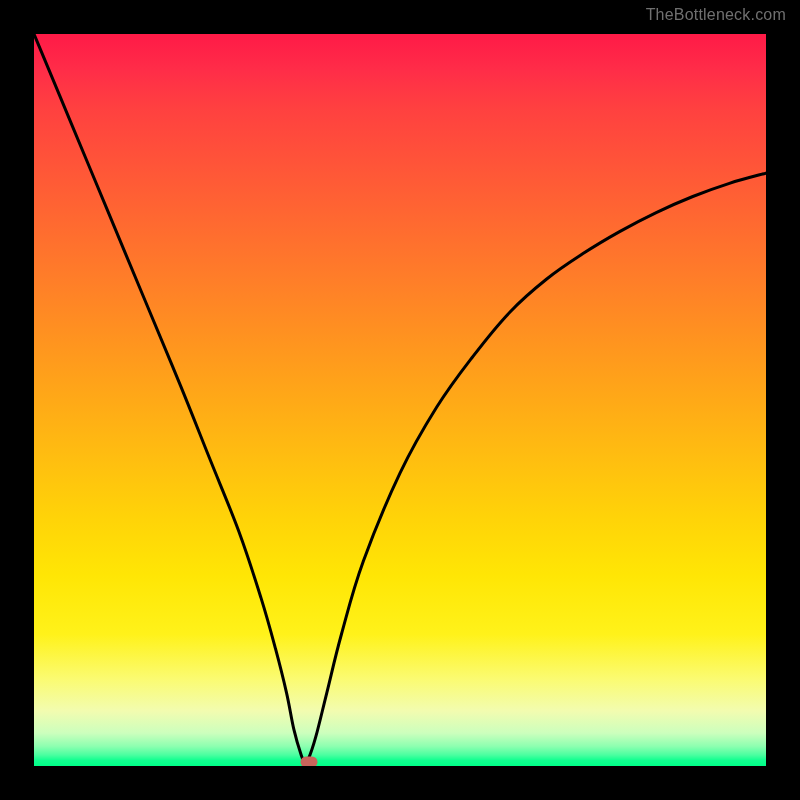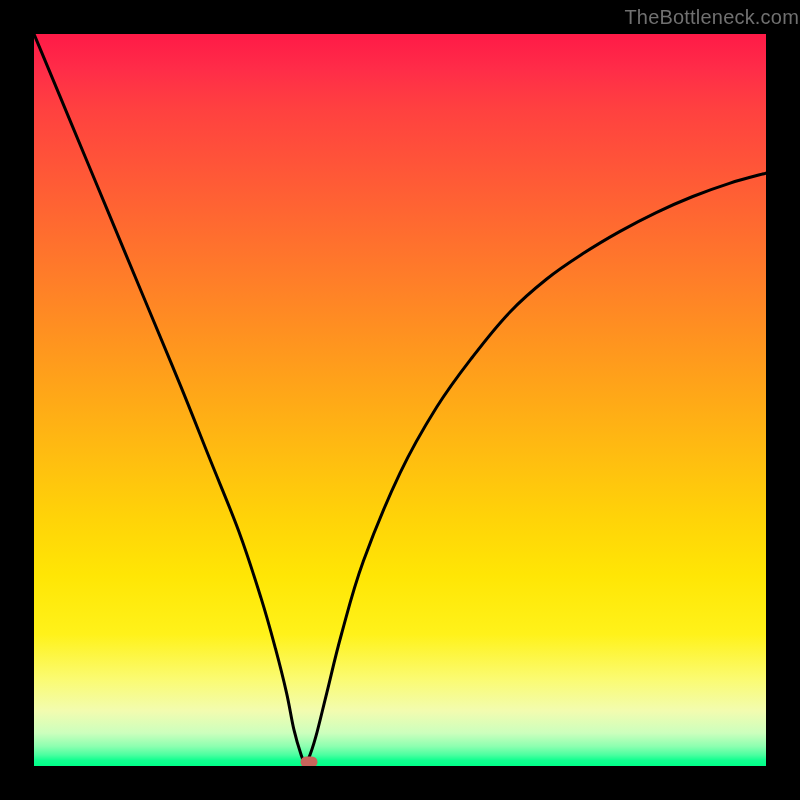--- a/index.html
+++ b/index.html
@@ -66,23 +66,23 @@
     position: absolute;
     width: 17px;
     height: 11px;
     border-radius: 6px;
     background: #c9655c;
     transform: translate(-50%, -50%);
   }
   .watermark {
     position: absolute;
     top: 6px;
-    right: 1px;
+    right: 14px;
     color: #707070;
-    font-size: 20px;
+    font-size: 16px;
     letter-spacing: 0.2px;
   }
 </style>
 </head>
 <body>
 
 <div class="frame"></div>
 
 <div class="plot">
   <div class="gradient"></div>

